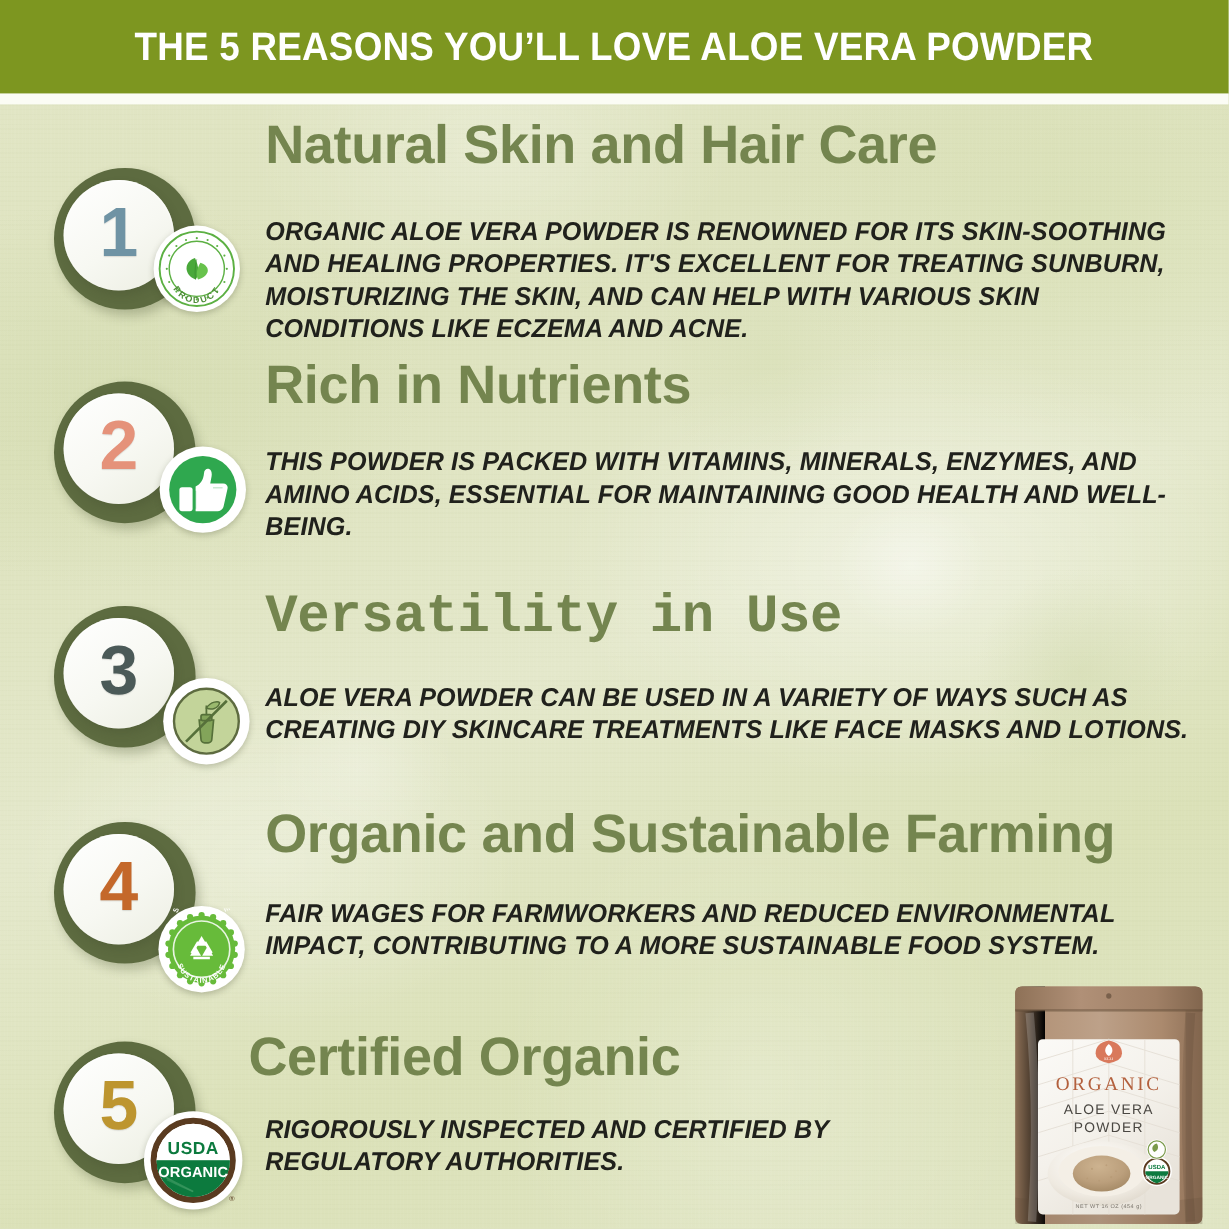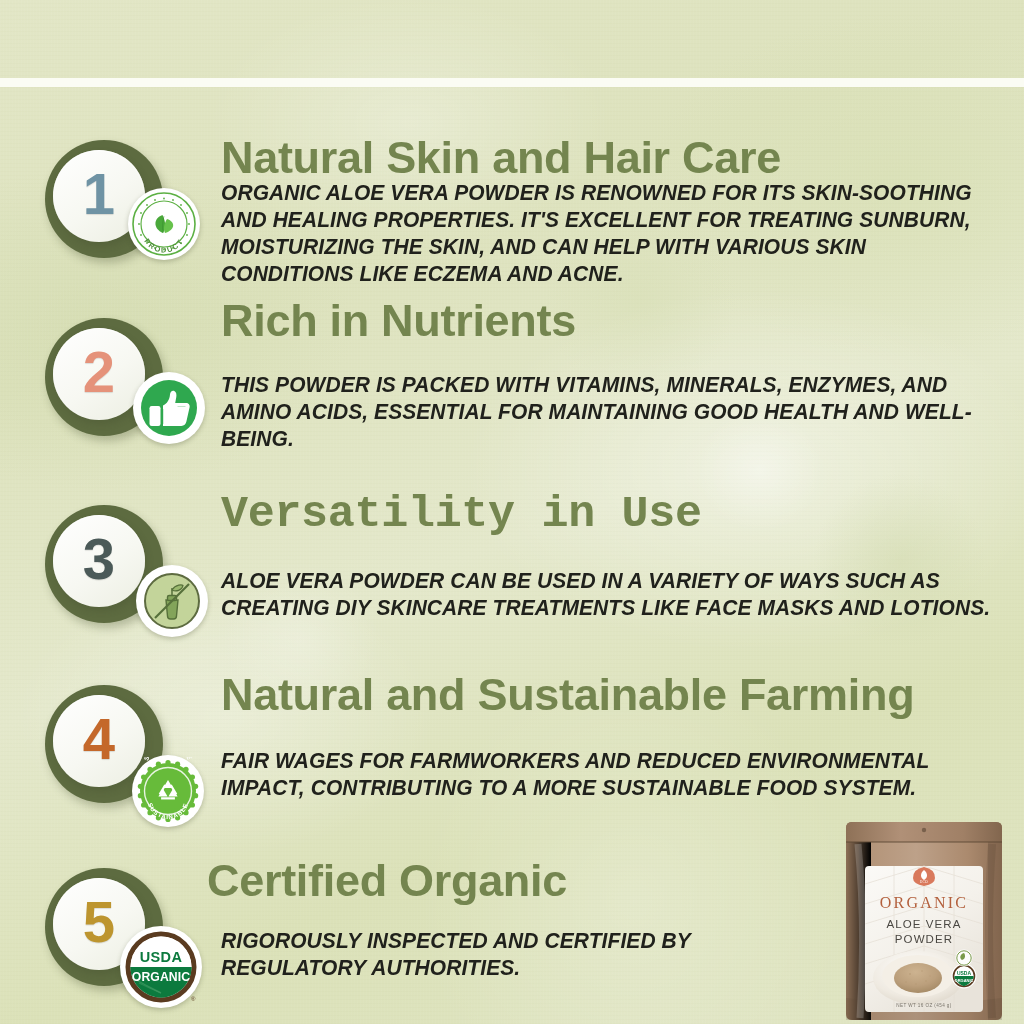--- a/index.html
+++ b/index.html
@@ -136,20 +136,23 @@
   }
 
   
   .pouch-wrap{ position:absolute; left:836px; top:808px; width:176px; height:216px; z-index:4; }
 </style>
 </head>
 <body>
 
 <div id="poster">
 
+  <div class="header-bar">
+    <div class="header-title">THE 5 REASONS YOU’LL LOVE ALOE VERA POWDER</div>
+  </div>
   <div class="header-underline"></div>
 
   <div class="row">
     <div class="medallion" style="left:45px; top:140px;">
       <div class="inner">
         <span class="num" style="color:#6f93a4;">1</span>
       </div>
     </div>
     <div class="badge" style="left:128px; top:188px;">
       <svg width="68" height="68" viewBox="0 0 68 68" aria-hidden="true">
@@ -182,21 +185,21 @@
         <text font-family="Liberation Sans, sans-serif" font-size="7.4" font-weight="bold" fill="#4f8f3a" letter-spacing="1.6">
           <textPath href="#nparcBot" startOffset="50%" text-anchor="middle">PRODUCT</textPath>
         </text>
         <g transform="translate(34,34)">
           <path d="M -1 9 C -11 5 -11 -6 -1.5 -9 C 2 -2 2 5 -1 9 Z" fill="#49a83a"></path>
           <path d="M 1 9 C 11 6 12 -2 3 -5 C 0 0 -1 5 1 9 Z" fill="#67c24c"></path>
           <path d="M -1 9 C -2 2 -1 -4 0 -8" stroke="#2f7d26" stroke-width=".7" fill="none" opacity=".55"></path>
         </g>
       </svg>
     </div>
-    <div class="heading" style="left:221px; top:98px;margin-top:37px;">Natural Skin and Hair Care</div>
+    <div class="heading" style="left:221px; top:98px;">Natural Skin and Hair Care</div>
     <div class="body" style="left:221px; top:180px; width:800px;">ORGANIC ALOE VERA POWDER IS RENOWNED FOR ITS SKIN-SOOTHING AND HEALING PROPERTIES. IT'S EXCELLENT FOR TREATING SUNBURN, MOISTURIZING THE SKIN, AND CAN HELP WITH VARIOUS SKIN CONDITIONS LIKE ECZEMA AND ACNE.</div>
   </div>
 
   <div class="row">
     <div class="medallion" style="left:45px; top:318px;">
       <div class="inner">
         <span class="num" style="color:#e5927a;">2</span>
       </div>
     </div>
     <div class="badge" style="left:133px; top:372px;">
@@ -283,21 +286,21 @@
         <g fill="none" stroke="#ffffff" stroke-width="2.6" stroke-linejoin="round" transform="translate(34,34) scale(.92)">
           <path d="M 0 -12 L 5.2 -3.2 L -5.2 -3.2 Z" fill="#ffffff" stroke="none"></path>
           <path d="M 10.4 6 L 0.5 6 L 5.6 -2.8 Z" fill="#ffffff" stroke="none"></path>
           <path d="M -10.4 6 L -5.6 -2.8 L -0.5 6 Z" fill="#ffffff" stroke="none"></path>
           <path d="M -3 -6.5 L -9 3.5" stroke="#ffffff" stroke-width="2.4"></path>
           <path d="M 3 -6.5 L 9 3.5" stroke="#ffffff" stroke-width="2.4"></path>
           <path d="M -7.5 8 L 7.5 8" stroke="#ffffff" stroke-width="2.4"></path>
         </g>
       </svg>
     </div>
-    <div class="heading" style="left:221px; top:672px;">Natural and Sustainable Farming</div>
+    <div class="heading" style="left:221px; top:672px;">Organic and Sustainable Farming</div>
     <div class="body" style="left:221px; top:748px; width:760px;">FAIR WAGES FOR FARMWORKERS AND REDUCED ENVIRONMENTAL IMPACT, CONTRIBUTING TO A MORE SUSTAINABLE FOOD SYSTEM.</div>
   </div>
 
   <div class="row">
     <div class="medallion" style="left:45px; top:868px;">
       <div class="inner">
         <span class="num" style="color:#bd952f;">5</span>
       </div>
     </div>
     <div class="badge" style="left:120px; top:926px; width:82px; height:82px;">

